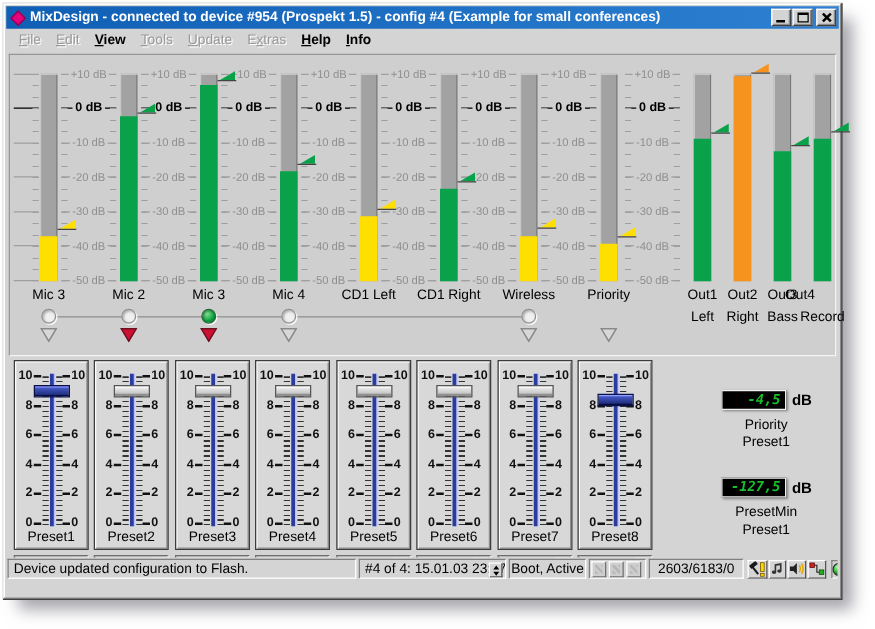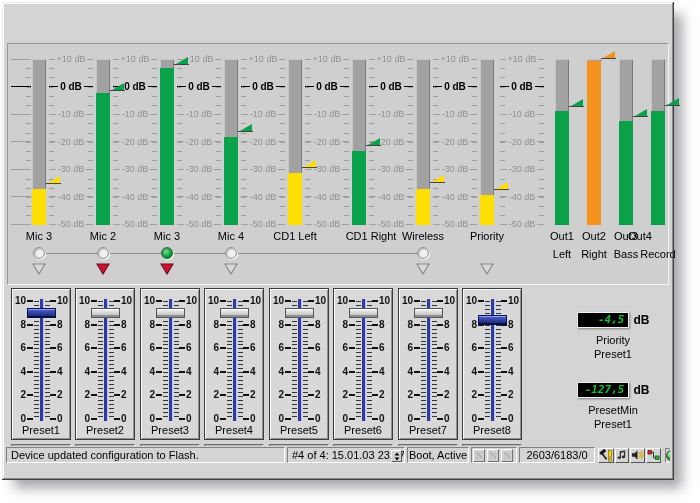--- a/index.html
+++ b/index.html
@@ -87,21 +87,47 @@
   .sb-tool{width:16px;height:15px;background:#d4d4d4;border:1px solid;border-color:#fff #555 #555 #fff;margin-right:1px;display:flex;align-items:center;justify-content:center;}
   .led-wrap{width:17px;height:15px;border:1px solid;border-color:#808080 #fff #fff #808080;display:flex;align-items:center;justify-content:center;margin-left:3px;}
   .led{width:11px;height:11px;border-radius:50%;background:radial-gradient(circle at 35% 30%,#b8ffb8,#17a517 55%,#064806);border:1px solid #333;}
 </style>
 </head>
 <body>
 
 <div class="stage">
   <div class="window">
 
+    <div class="titlebar">
+      <div class="title-icon"></div>
+      <div class="title-text">MixDesign - connected to device #954 (Prospekt 1.5)  -  config #4 (Example for small conferences)</div>
+      <div class="winbtns">
+        <div class="winbtn">
+            <div class="g-min"></div>
+          </div>
+        <div class="winbtn">
+            <div class="g-max"></div>
+          </div>
+        <div class="winbtn close">
+            <div class="g-x1"></div>
+            <div class="g-x2"></div>
+          </div>
+      </div>
+    </div>
 
+    <div class="menubar" id="menubar">
+        <span class="menu-item disabled"><u>F</u>ile</span>
+        <span class="menu-item disabled"><u>E</u>dit</span>
+        <span class="menu-item"><u>V</u>iew</span>
+        <span class="menu-item disabled"><u>T</u>ools</span>
+        <span class="menu-item disabled"><u>U</u>pdate</span>
+        <span class="menu-item disabled">E<u>x</u>tras</span>
+        <span class="menu-item"><u>H</u>elp</span>
+        <span class="menu-item"><u>I</u>nfo</span>
+      </div>
 
     <div id="meter-panel">
         <div class="scale-col" style="left: 3px; width: 20px;">
           <div class="scale-row" style="top: 10px;">
             <span class="dash"></span>
           </div>
           <div class="scale-row zero" style="top: 37.5px;">
             <span class="dash"></span>
           </div>
           <div class="scale-row" style="top: 65px;">
@@ -490,21 +516,21 @@
           <div class="flag-base"></div>
         </div>
         <div class="chlabel" style="left: 255px;">CD1 Left</div>
         <div class="mbar" style="left: 344px;">
           <div class="mfill" style="height: 74.25px; background: rgb(10, 161, 75);"></div>
         </div>
         <div class="flag" style="left: 358px; top: 93.625px;">
           <div class="flag-tri" style="border-bottom-color: rgb(10, 161, 75);"></div>
           <div class="flag-base"></div>
         </div>
-        <div class="chlabel" style="left: 319px; margin-left: 12px;">CD1 Right</div>
+        <div class="chlabel" style="left: 319px;">CD1 Right</div>
         <div class="mbar" style="left: 408px;">
           <div class="mfill" style="height: 35.75px; background: rgb(255, 223, 0);"></div>
         </div>
         <div class="flag" style="left: 422px; top: 130.75px;">
           <div class="flag-tri" style="border-bottom-color: rgb(255, 223, 0);"></div>
           <div class="flag-base"></div>
         </div>
         <div class="chlabel" style="left: 383px;">Wireless</div>
         <div class="selcirc" style="left: 409px;"></div>
         <div class="seltri" style="left: 408px;"><svg width="14" height="12" viewBox="0 0 14 12">

